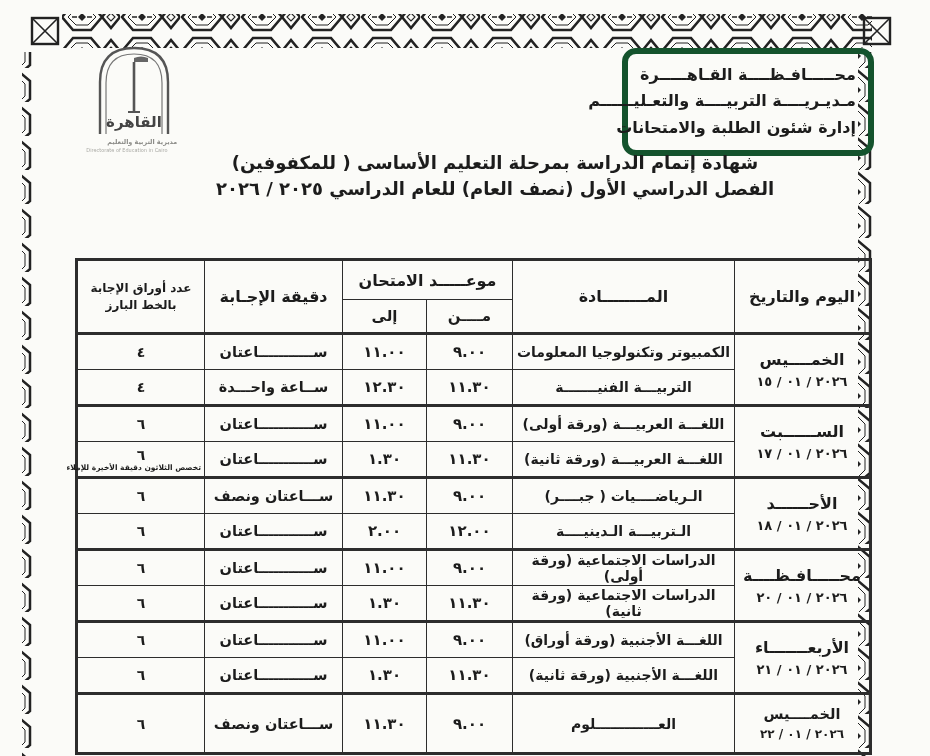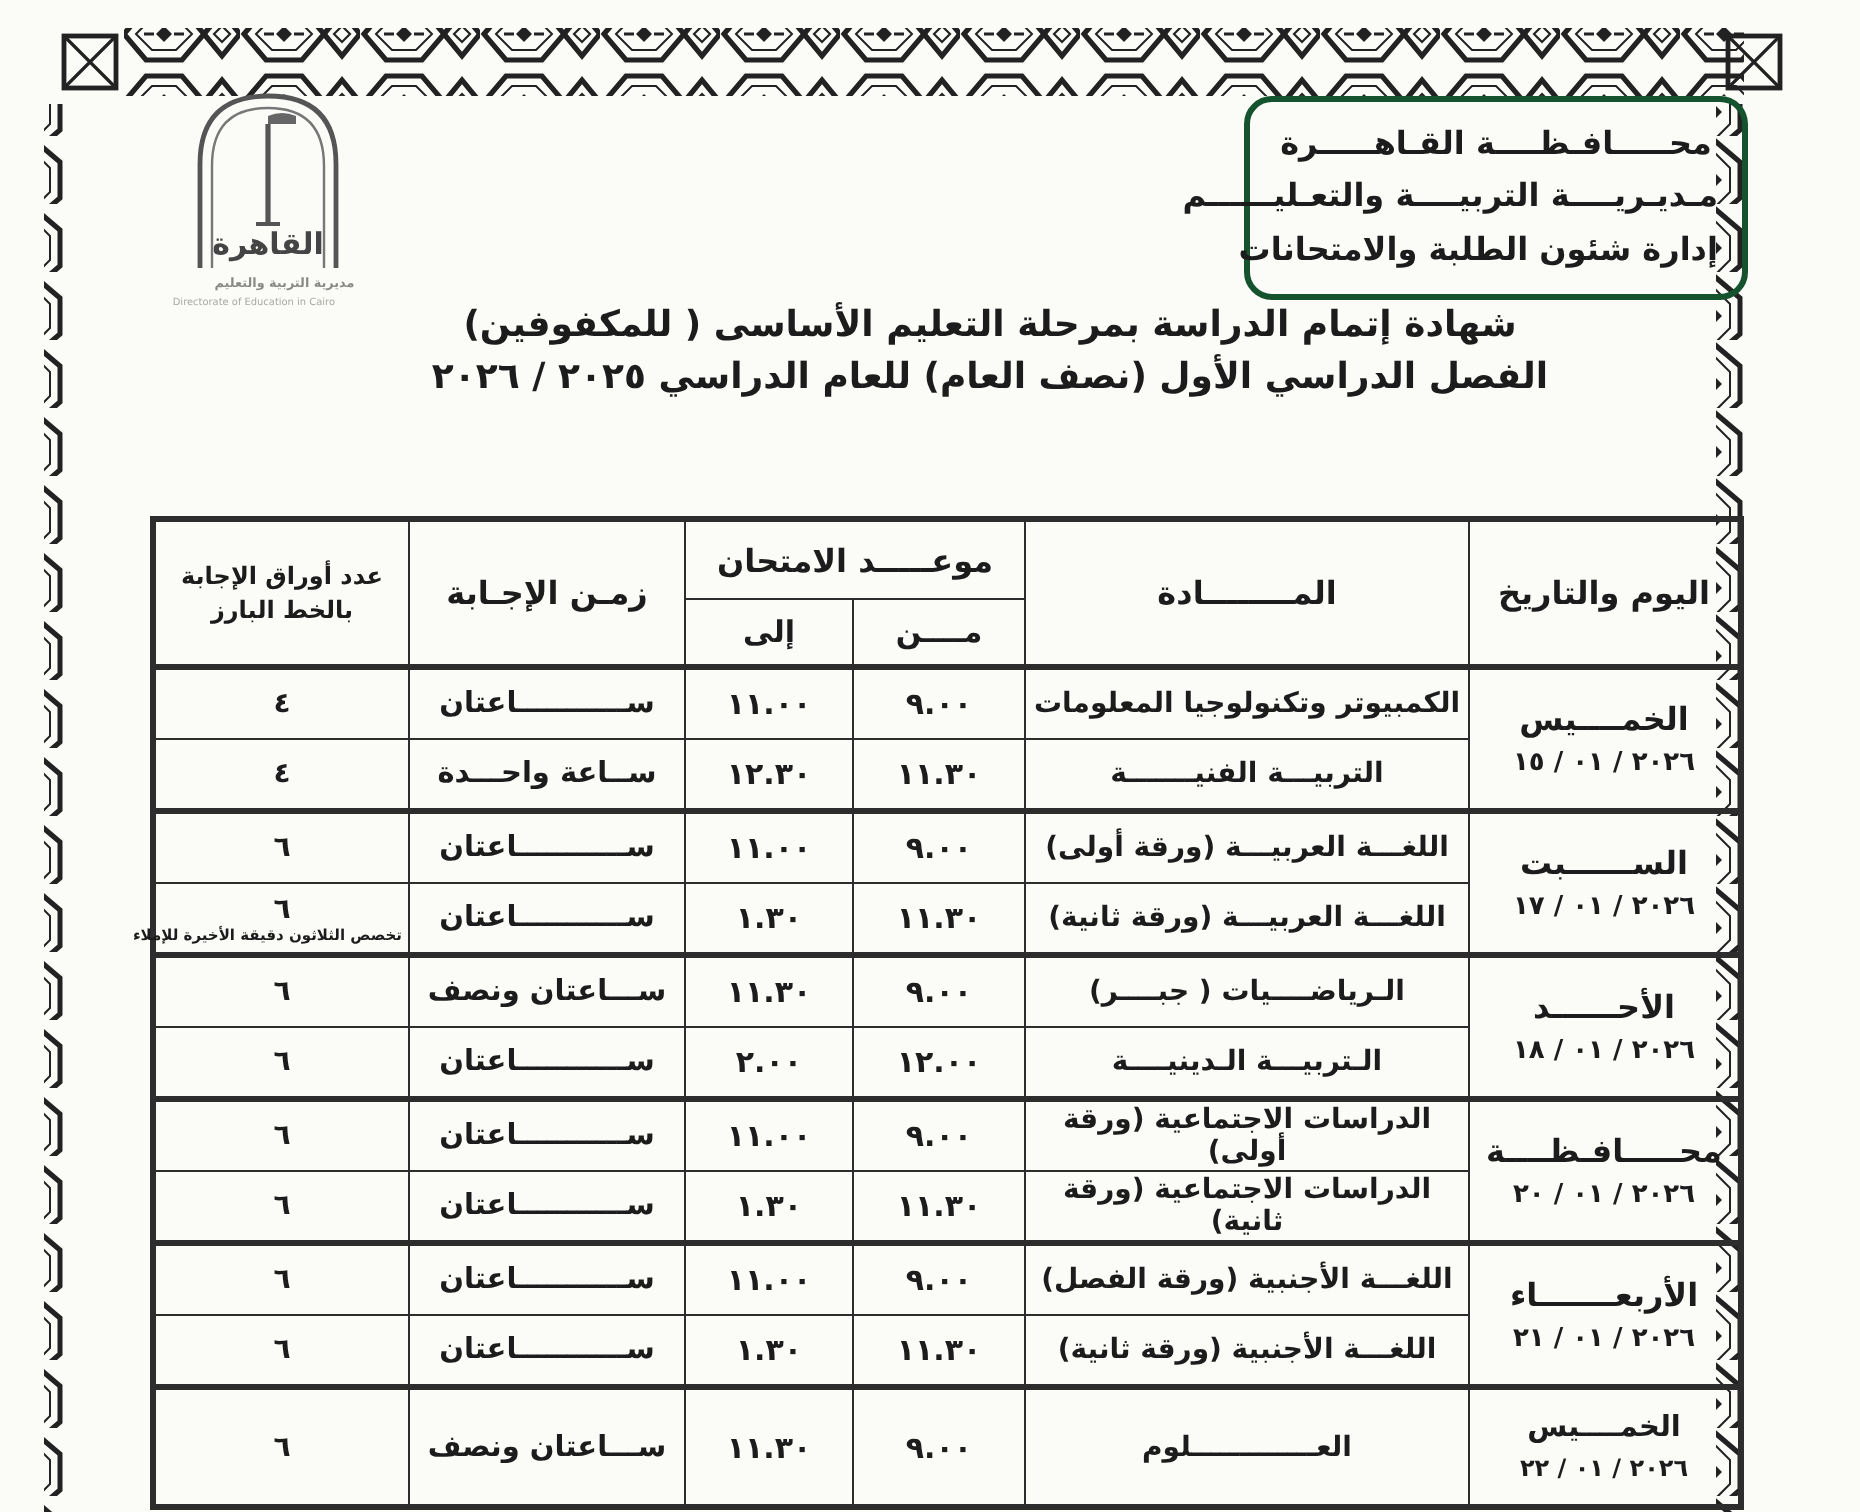--- a/index.html
+++ b/index.html
@@ -17,21 +17,21 @@
     direction:rtl;
   }
   
   .frame-svg{position:absolute;inset:0;pointer-events:none;}
   
   .org-box{
     position:absolute;
     top:48px;
     right:56px;
     width:252px;
-    border:3px solid #14532d;
+    border:6px solid #14532d;
     border-radius:14px;
     padding:8px 12px 9px;
     text-align:center;
     background:transparent;
   }
   .org-line{font-weight:bold;font-size:16px;line-height:1.65;white-space:nowrap;}
   
   .logo{position:absolute;top:42px;left:80px;width:108px;text-align:right;}
   .logo svg{display:block;margin:0 auto;}
   .logo-caption{font-size:8px;color:#8a8a86;transform:scale(.8);transform-origin:center top;line-height:1.25;font-weight:bold;}
@@ -147,21 +147,21 @@
       <col style="width:86px">
     <col style="width:84px">
       <col style="width:138px">
       <col style="width:128px">
   </colgroup>
   <thead>
     <tr class="tier1">
       <th rowspan="2">اليوم والتاريخ</th>
       <th rowspan="2">المــــــــادة</th>
       <th colspan="2">موعـــــد الامتحان</th>
-      <th rowspan="2">زمـن الإجـابة</th>
+      <th rowspan="2">دقيقة الإجـابة</th>
       <th rowspan="2" class="h-sheets">
         <span>عدد أوراق الإجابة</span><br>
         <span>بالخط البارز</span>
       </th>
     </tr>
     <tr>
       <th class="h-sub">مــــن</th>
       <th class="h-sub">إلى</th>
     </tr>
   </thead>
@@ -221,21 +221,21 @@
       </tr>
       <tr>
         <td class="subject-cell">الدراسات الاجتماعية (ورقة ثانية)</td>
         <td class="time-cell">١١.٣٠</td>
         <td class="time-cell">١.٣٠</td>
         <td class="duration-cell">ســـــــــــاعتان</td>
         <td class="sheets-cell"><span>٦</span></td>
       </tr>
       <tr class="group-start">
         <td class="day-cell" rowspan="2"><span>الأربعـــــــاء</span><span class="date" dir="ltr">٢٠٢٦ / ٠١ / ٢١</span></td>
-        <td class="subject-cell">اللغـــة الأجنبية (ورقة الفصل)</td>
+        <td class="subject-cell">اللغـــة الأجنبية (ورقة أوراق)</td>
         <td class="time-cell">٩.٠٠</td>
         <td class="time-cell">١١.٠٠</td>
         <td class="duration-cell">ســـــــــــاعتان</td>
         <td class="sheets-cell"><span>٦</span></td>
       </tr>
       <tr>
         <td class="subject-cell">اللغـــة الأجنبية (ورقة ثانية)</td>
         <td class="time-cell">١١.٣٠</td>
         <td class="time-cell">١.٣٠</td>
         <td class="duration-cell">ســـــــــــاعتان</td>

